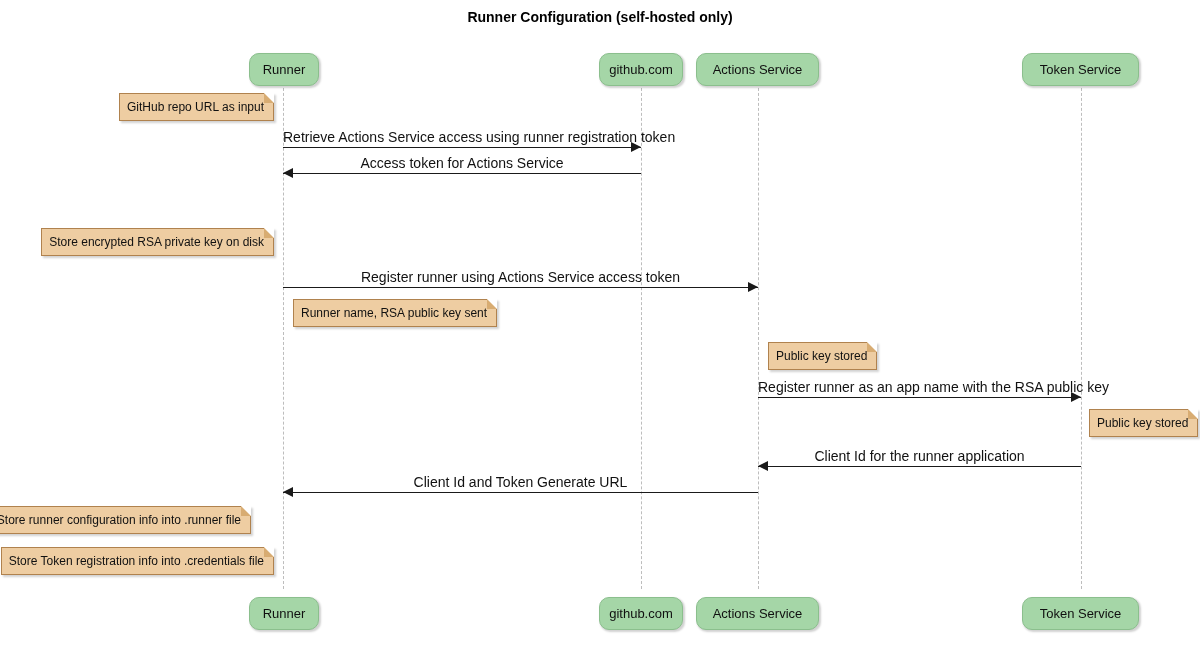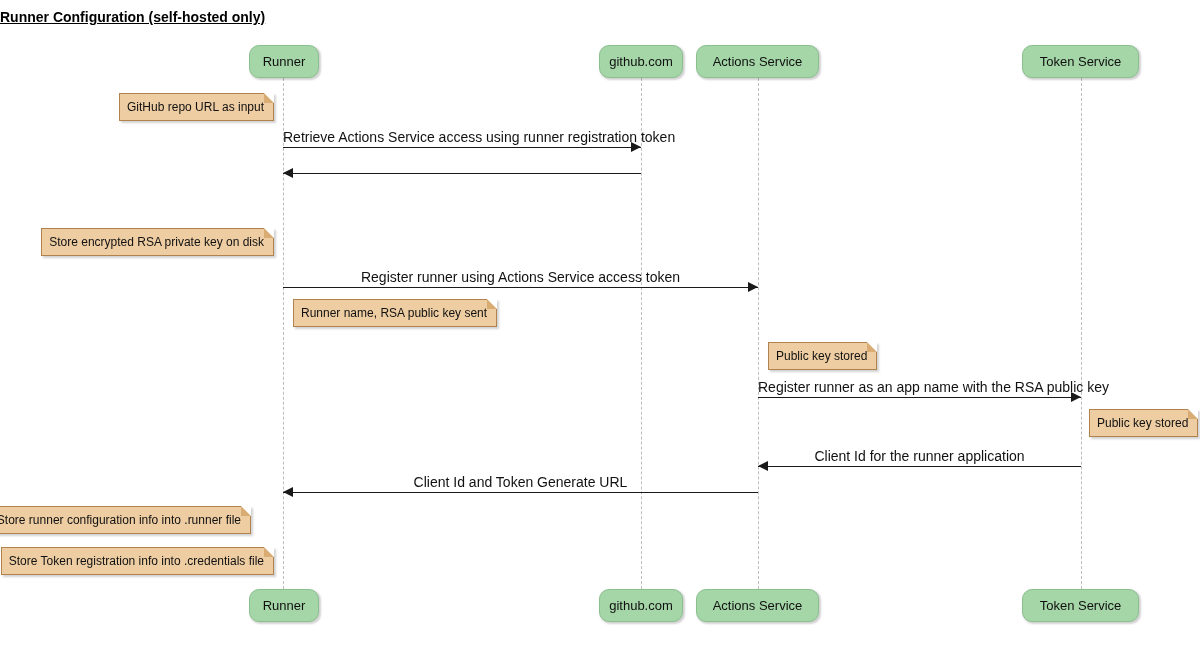--- a/index.html
+++ b/index.html
@@ -1,33 +1,34 @@
 <!DOCTYPE html>
 <html style="--bg: #FFFFFF; --pfill: #A5D6A7; --pborder: #8BBF8D; --nfill: #EECDA2; --nborder: #B0824E; --nfold: #D8AC72; --lifeline: #BDBDBD; --arrow: #1A1A1A;"><head>
 <meta charset="utf-8">
 <style>
   html,body{margin:0;padding:0;background:#fff;}
   .canvas{
     position:relative;width:1200px;height:647px;background:var(--bg,#fff);
     font-family:"Liberation Sans",sans-serif;overflow:hidden;color:#111;
   }
   .title{
-    position:absolute;top:9px;left:0;width:100%;
-    font-size:14px;font-weight:bold;color:#000;text-decoration:underline;
+    position:absolute;top:9px;left:0;width:100%;text-align:center;
+    font-size:14px;font-weight:bold;color:#000;
   }
   .lifeline{
     position:absolute;width:0;top:78px;height:511px;
     border-left:1px dashed var(--lifeline,#BDBDBD);
   }
   .pbox{
     position:absolute;height:33px;box-sizing:border-box;
     display:flex;align-items:center;justify-content:center;
     background:var(--pfill,#A5D6A7);border:1px solid var(--pborder,#8BBF8D);
     border-radius:10px;font-size:13px;color:#101010;
     box-shadow:1.5px 1.5px 2px rgba(0,0,0,.18);
+    margin-top:8px;
   }
   .msg-label{
     position:absolute;font-size:14px;line-height:14px;height:14px;
     text-align:center;color:#111;white-space:nowrap;
   }
   .msg-line{position:absolute;height:0;border-top:1px solid var(--arrow,#1a1a1a);}
   .arr{position:absolute;width:0;height:0;}
   .arr.right{
     border-top:5px solid transparent;border-bottom:5px solid transparent;
     border-left:10px solid var(--arrow,#1a1a1a);
@@ -68,20 +69,21 @@
 
   <div class="pbox" style="left:249px;top:589px;width:70px">Runner</div>
   <div class="pbox" style="left:599px;top:589px;width:84px">github.com</div>
   <div class="pbox" style="left:696px;top:589px;width:123px">Actions Service</div>
   <div class="pbox" style="left:1022px;top:589px;width:117px">Token Service</div>
 
   <div class="msg-label" style="left:283px;top:130px;width:358px">Retrieve Actions Service access using runner registration token</div>
   <div class="msg-line" style="left:283px;top:147px;width:358px"></div>
   <div class="arr right" style="left:631px;top:142px"></div>
 
+  <div class="msg-label" style="left:283px;top:156px;width:358px">Access token for Actions Service</div>
   <div class="msg-line" style="left:283px;top:173px;width:358px"></div>
   <div class="arr left" style="left:283px;top:168px"></div>
 
   <div class="msg-label" style="left:283px;top:270px;width:475px">Register runner using Actions Service access token</div>
   <div class="msg-line" style="left:283px;top:287px;width:475px"></div>
   <div class="arr right" style="left:748px;top:282px"></div>
 
   <div class="msg-label" style="left:758px;top:380px;width:323px">Register runner as an app name with the RSA public key</div>
   <div class="msg-line" style="left:758px;top:397px;width:323px"></div>
   <div class="arr right" style="left:1071px;top:392px"></div>

